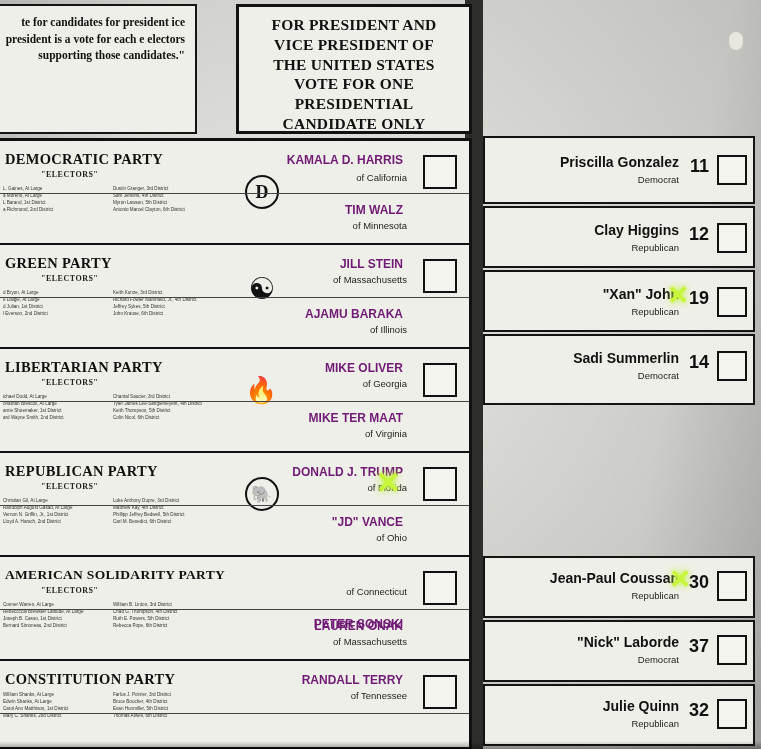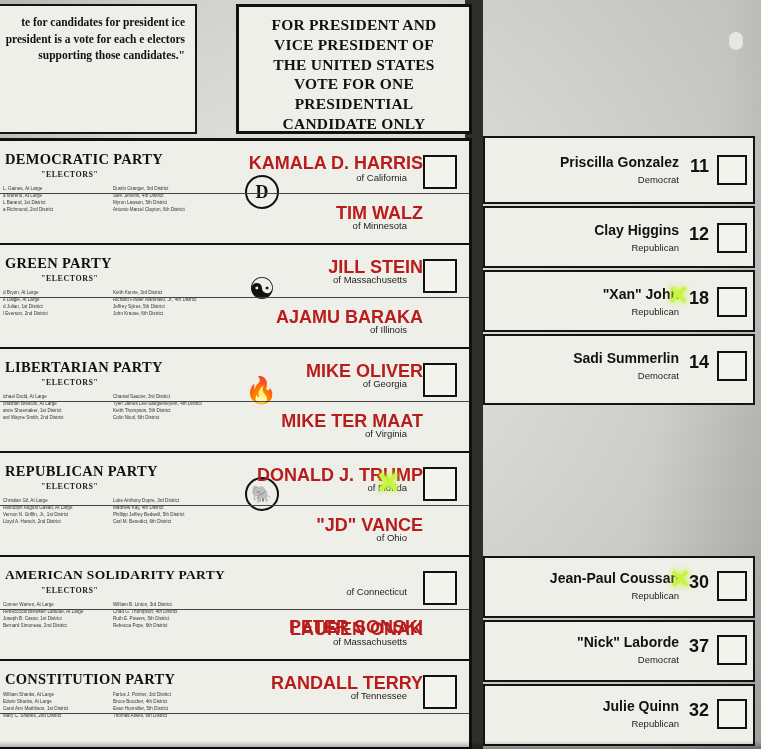--- a/index.html
+++ b/index.html
@@ -129,26 +129,26 @@
     color: #333;
     font-family: "Liberation Sans", sans-serif;
   }
   .electors-list .col {
     display: inline-block;
     vertical-align: top;
     width: 110px;
   }
   .cand-name {
     position: absolute;
-    right: 46px;
+    right: 66px;
     text-align: right;
     font-family: "Liberation Sans", sans-serif;
     font-weight: bold;
-    font-size: 18px;
-    color: #b91c1c;
+    font-size: 12px;
+    color: #701a75;
     white-space: nowrap;
   }
   .cand-sub {
     position: absolute;
     right: 62px;
     text-align: right;
     font-family: "Liberation Sans", sans-serif;
     font-size: 9.5px;
     color: #222;
     white-space: nowrap;
@@ -505,21 +505,21 @@
   <div class="rc-row" style="top:206px; height:62px;">
     <div class="rc-name" style="top:14px;">Clay Higgins</div>
     <div class="rc-party" style="top:34px;">Republican</div>
     <div class="rc-num" style="top:16px;">12</div>
     <div class="rc-box" style="top:15px;"></div>
   </div>
 
   <div class="rc-row" style="top:270px; height:62px;">
     <div class="rc-name" style="top:14px;">"Xan" John</div>
     <div class="rc-party" style="top:34px;">Republican</div>
-    <div class="rc-num" style="top:16px;">18</div>
+    <div class="rc-num" style="top:16px;">19</div>
     <div class="rc-box" style="top:15px;"></div>
     <div class="hl-mark" style="right:64px; top:8px; font-size:26px;">✕</div>
   </div>
 
   <div class="rc-row" style="top:334px; height:71px;">
     <div class="rc-name" style="top:14px;">Sadi Summerlin</div>
     <div class="rc-party" style="top:34px;">Democrat</div>
     <div class="rc-num" style="top:16px;">14</div>
     <div class="rc-box" style="top:15px;"></div>
   </div>

